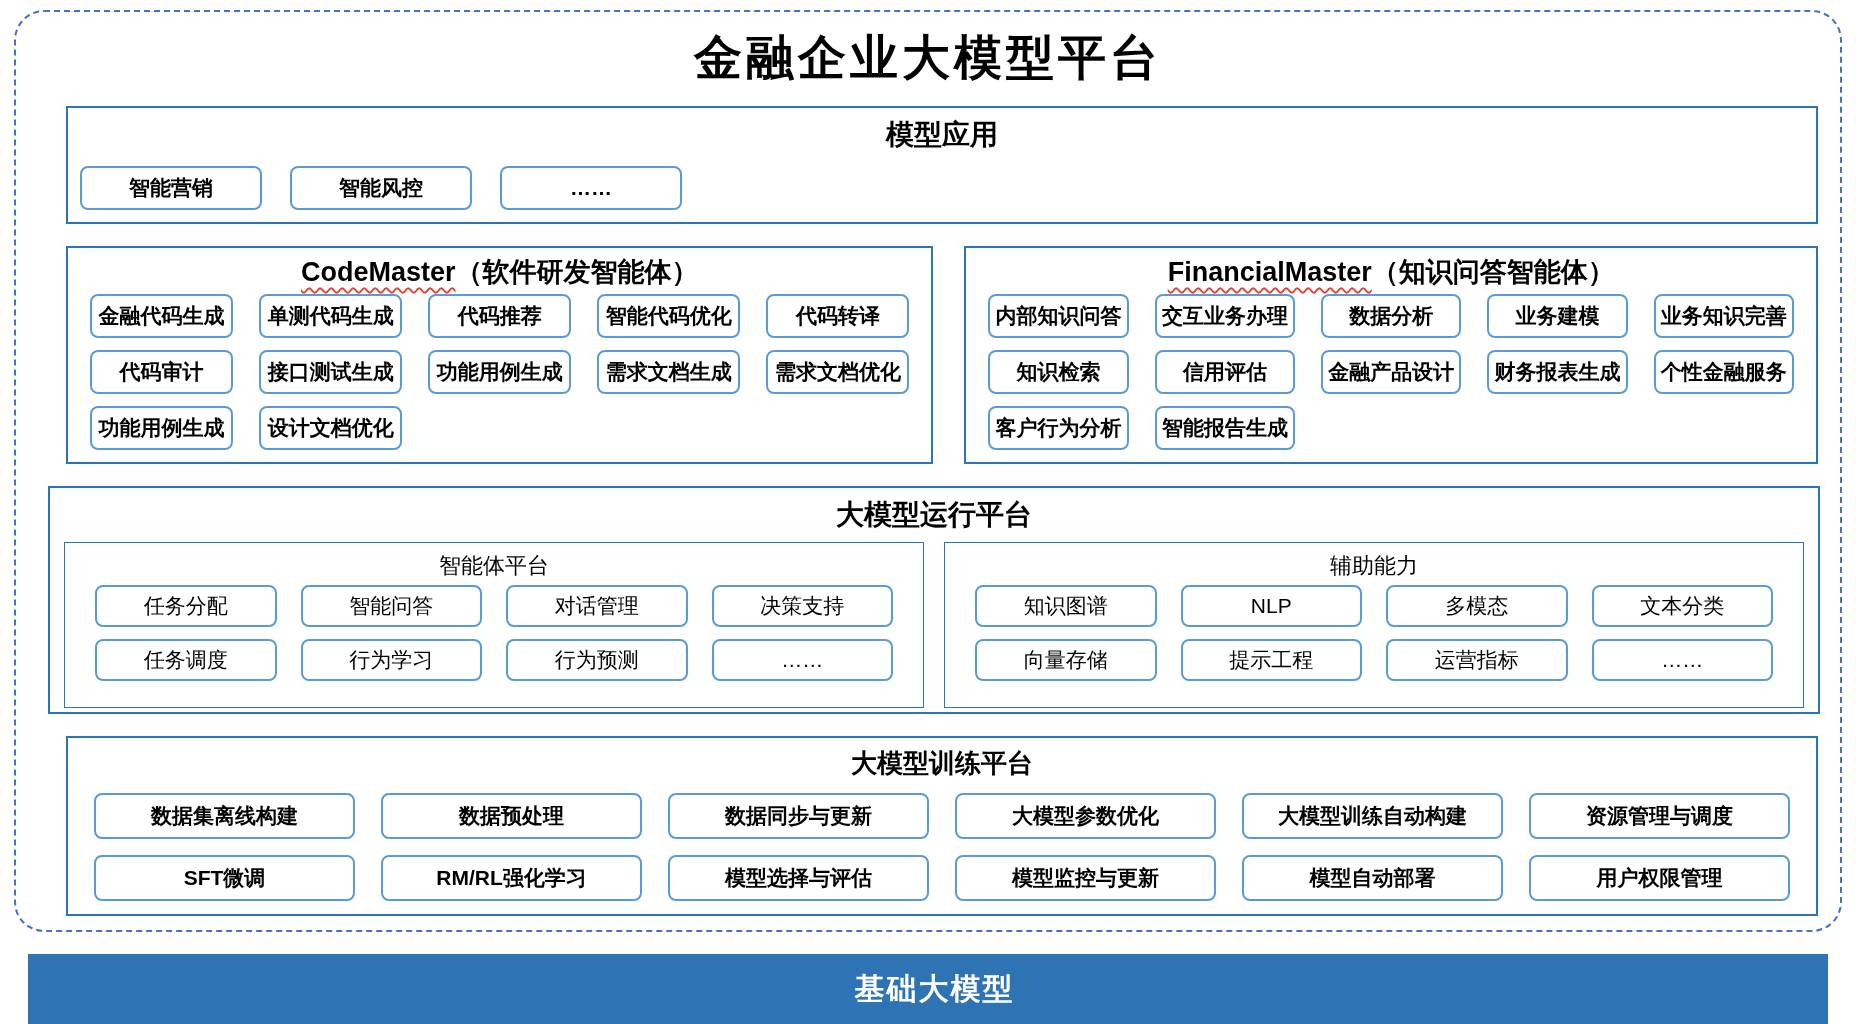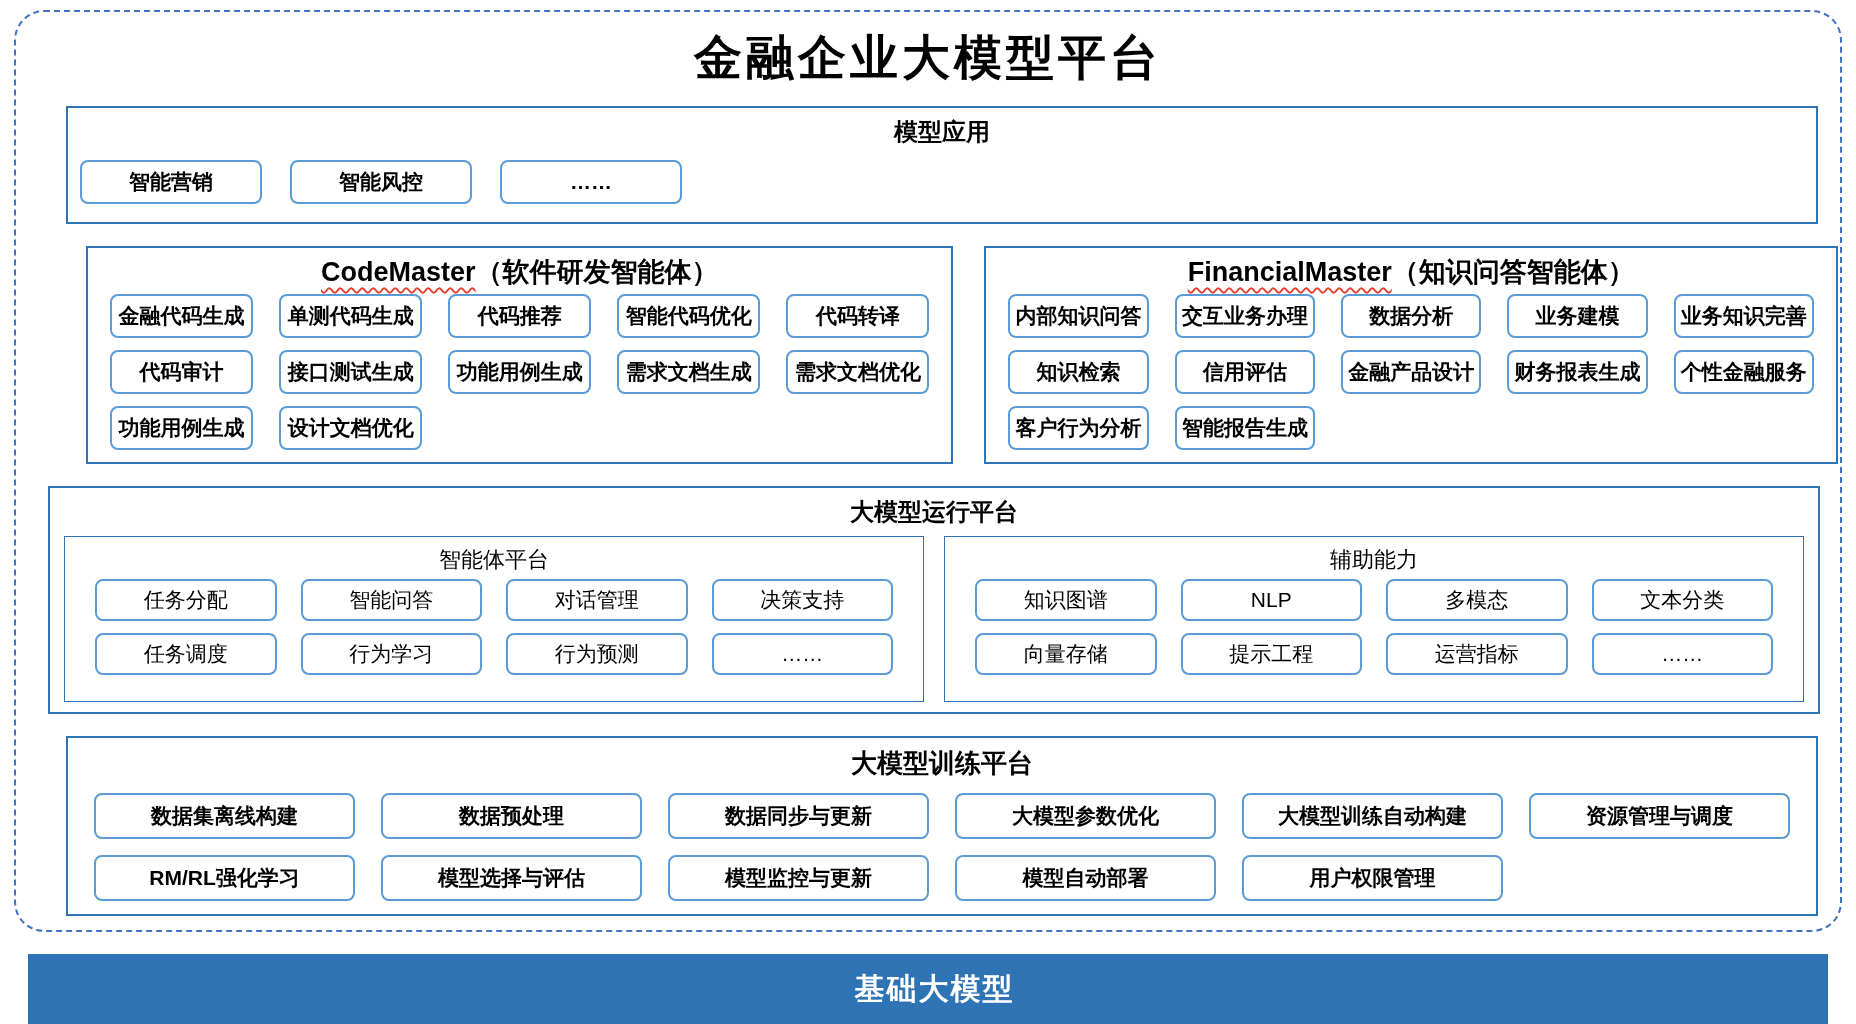--- a/index.html
+++ b/index.html
@@ -11,36 +11,36 @@
   .frame { position:absolute; left:14px; top:10px; width:1828px; height:922px;
            border:2px dashed #4472C4; border-radius:30px; }
 
   
   .title { position:absolute; left:0; top:26px; width:100%; text-align:center;
            font-family:"DejaVu Serif","Liberation Serif",serif;
            font-weight:bold; font-size:48px; letter-spacing:4px; }
 
   
   .sec { position:absolute; border:2px solid #2E75B6; background:#fff; }
-  .sec-header { text-align:center; font-weight:bold; font-size:24px; padding-top:8px; }
+  .sec-header { text-align:center; font-weight:bold; font-size:28px; padding-top:8px; }
 
   
   .node { border:2px solid #5B9BD5; border-radius:8px; background:#fff;
           display:flex; align-items:center; justify-content:center;
           font-size:21px; font-weight:600; white-space:nowrap; }
 
   
   .sec-app { left:66px; top:106px; width:1752px; height:118px; }
   .app-row { display:flex; gap:28px; height:44px; margin:12px 12px 0 12px; }
   .node-big { width:1072px; flex:none; font-size:23px; font-weight:bold; margin-right:18px; }
   .node-app { width:182px; flex:none; }
 
   
   .masters { position:absolute; left:66px; top:246px; width:1752px; height:218px;
-             display:flex; gap:31px;margin-left:20px; }
+             display:flex; gap:31px; }
   .master { border:2px solid #2E75B6; background:#fff; height:100%; }
   .master-left { width:873px; }
   .master-right { width:859px; }
   .master-header { text-align:center; font-weight:bold; font-size:27px; padding-top:6px; height:44px; }
   .squiggle { text-decoration:underline; text-decoration-style:wavy; text-decoration-color:#E8402F;
               text-decoration-thickness:2px; text-underline-offset:6px; text-decoration-skip-ink:none; }
   .grid4 { display:grid; grid-template-columns:repeat(5,1fr); gap:12px 26px; padding:2px 22px 0 22px; }
   .grid4 .node { height:44px; }
 
   
@@ -155,20 +155,21 @@
 
   <div class="sec sec-training">
     <div class="sec-header">大模型训练平台</div>
     <div class="grid6">
       <div class="node">数据集离线构建</div>
       <div class="node">数据预处理</div>
       <div class="node">数据同步与更新</div>
       <div class="node">大模型参数优化</div>
       <div class="node">大模型训练自动构建</div>
       <div class="node">资源管理与调度</div>
+      <div class="node">SFT微调</div>
       <div class="node">RM/RL强化学习</div>
       <div class="node">模型选择与评估</div>
       <div class="node">模型监控与更新</div>
       <div class="node">模型自动部署</div>
       <div class="node">用户权限管理</div>
     </div>
   </div>
 
   <div class="base-bar">
     <span>基础大模型</span>

